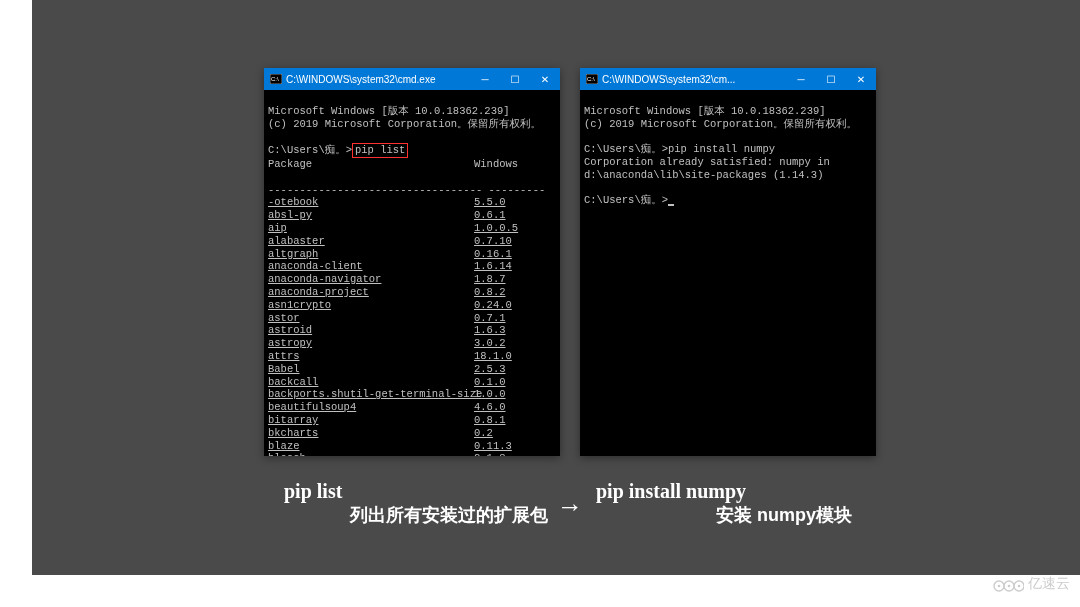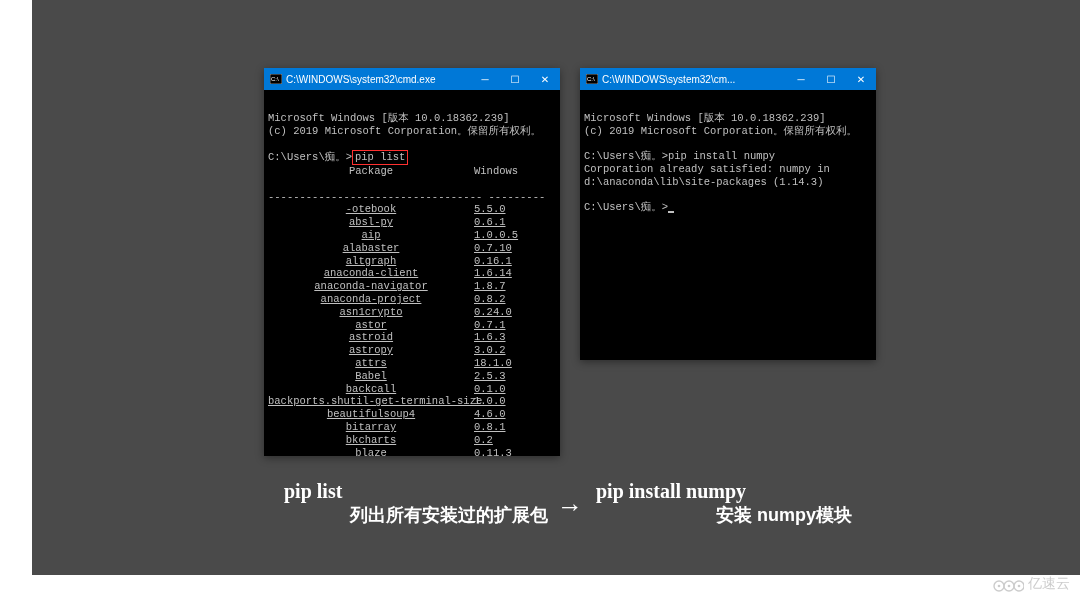--- a/index.html
+++ b/index.html
@@ -25,21 +25,21 @@
     top: 68px;
   }
   .cmd-window {
     width: 296px;
     background: #000000;
     box-shadow: 0 2px 8px rgba(0,0,0,0.4);
     display: flex;
     flex-direction: column;
   }
   .cmd-window.left { height: 388px; }
-  .cmd-window.right { height: 292px; }
+  .cmd-window.right { height: 388px; }
   .titlebar {
     height: 22px;
     background: #0078d7;
     display: flex;
     align-items: center;
     color: #ffffff;
     font-size: 10px;
     padding-left: 6px;
   }
   .tb-icon {
@@ -57,40 +57,40 @@
   .tb-btn.max::before { content: "☐"; }
   .tb-btn.close { background: transparent; }
   .tb-btn.close::before { content: "✕"; }
   .cmd-body {
     flex: 1;
     background: #000000;
     color: #c0c0c0;
     font-family: Consolas, "Courier New", monospace;
     font-size: 10.5px;
     line-height: 1.22;
-    padding: 9px 4px;
+    padding: 2px 4px;
     white-space: pre;
     overflow: hidden;
     position: relative;
   }
   .hl-box {
     border: 1px solid #ff3030;
     padding: 0 2px;
     display: inline-block;
   }
   .cursor {
     display: inline-block;
     width: 6px; height: 2px;
     background: #c0c0c0;
     vertical-align: bottom;
     position: relative;
     top: -1px;
   }
   .pkg-table { display: block; text-decoration: underline; }
-  .pkg-row { display: flex; text-align: center; }
+  .pkg-row { display: flex; }
   .pkg-name { width: 206px; }
   .pkg-ver { }
   .captions {
     position: absolute;
     left: 232px;
     top: 480px;
     width: 612px;
     display: flex;
     align-items: center;
     color: #ffffff;

